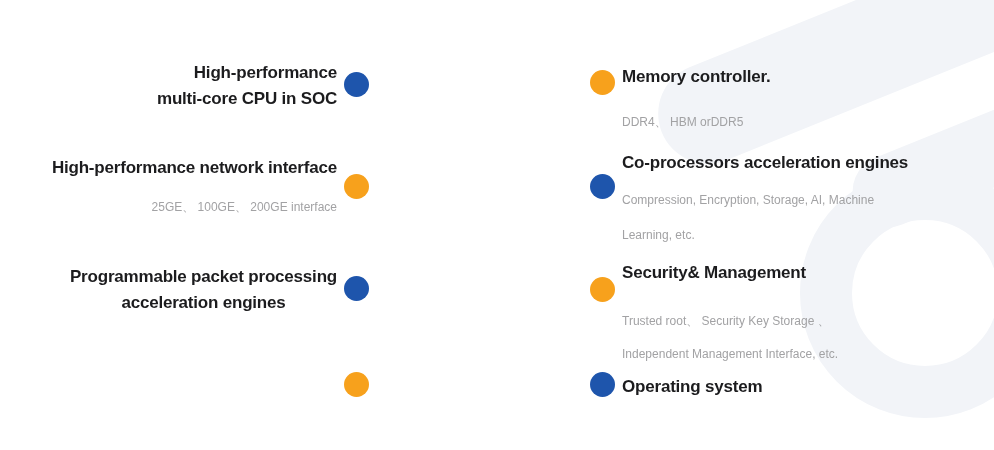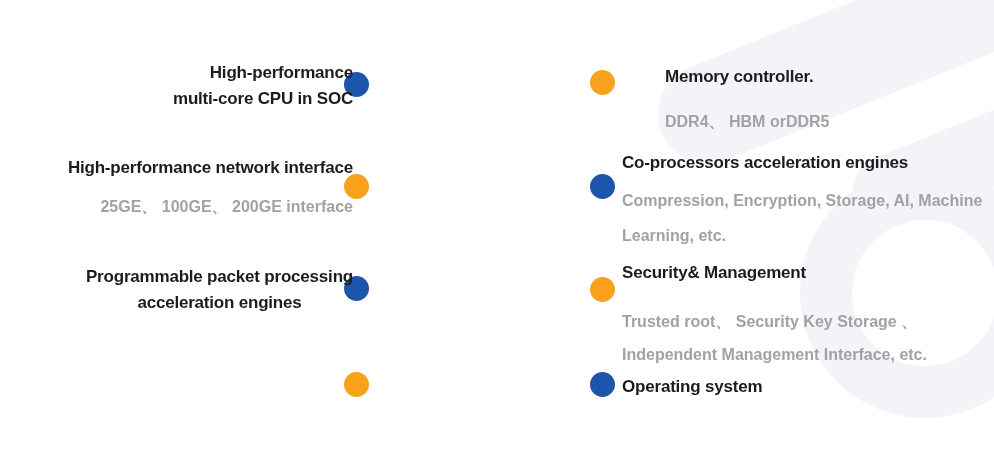--- a/index.html
+++ b/index.html
@@ -65,35 +65,35 @@
   .item{position:absolute;z-index:2;}
   .item-title{
     color:var(--titleText,#1c1c1e);
     font-size:17px;font-weight:700;
     line-height:26px;
     white-space:pre-wrap;
     letter-spacing:-0.2px;
   }
   .item-subtitle{
     color:var(--subText,#a2a2a4);
-    font-size:16px;font-weight:700;
+    font-size:12px;font-weight:400;
     line-height:20px;
     white-space:pre-wrap;
   }
   
-  .left-col{right:641px;text-align:right;}
+  .left-col{right:657px;text-align:right;}
   .li1{top:60px;}
   .li2{top:155px;}
   .li2 .item-subtitle{margin-top:16px;}
   .li3{top:264px;text-align:center;}
   .li4{top:360px;}
   .li4 .item-subtitle{margin-top:11px;}
   
   .right-col{left:622px;text-align:left;}
-  .ri1{top:64px;margin-left:43px;}
+  .ri1{top:64px;}
   .ri1 .item-subtitle{margin-top:22px;}
   .ri2{top:150px;}
   .ri2 .item-subtitle{margin-top:7px;line-height:35px;}
   .ri3{top:260px;}
   .ri3 .item-subtitle{margin-top:19px;line-height:33px;}
   .ri4{top:374px;}
 </style>
 </head>
 <body>
 

